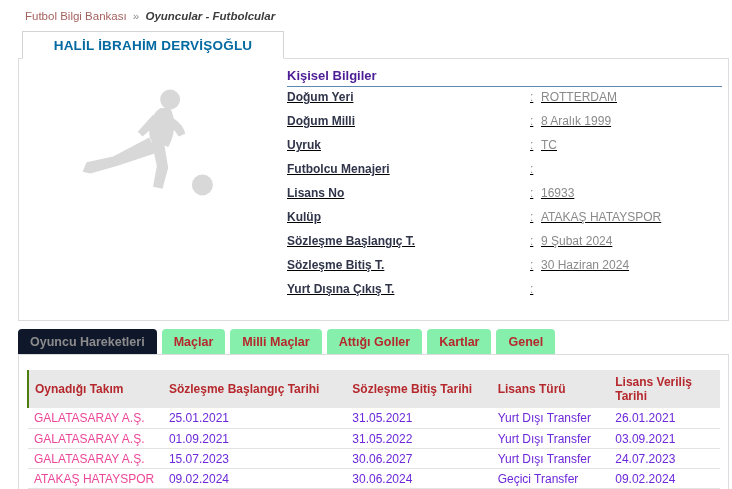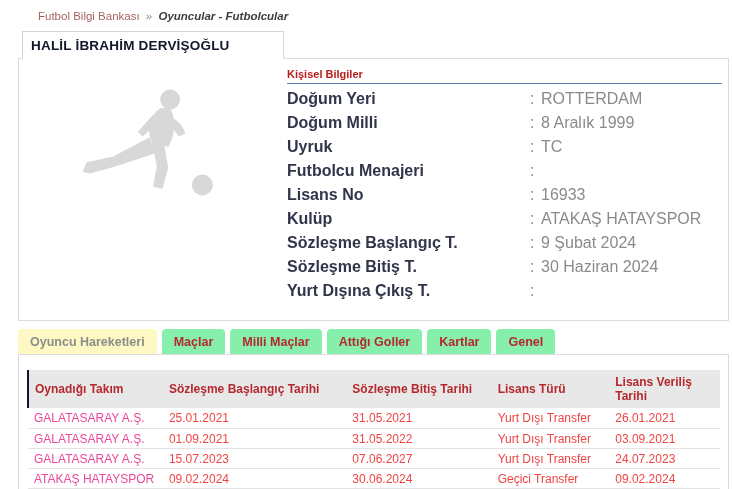--- a/index.html
+++ b/index.html
@@ -1,51 +1,51 @@
 <!DOCTYPE html>
 <html><head>
 <meta charset="utf-8">
 <style>
   * { box-sizing: border-box; margin: 0; padding: 0; }
   html, body { width: 732px; height: 489px; overflow: hidden; background: #fff;
     font-family: "Liberation Sans", sans-serif; }
 
   .breadcrumb { padding: 10px 0 9px 25px; font-size: 11.5px; }
-  .bc-root { color: #a4625f; text-decoration: none; cursor: pointer; margin-left: 13px; }
+  .bc-root { color: #a4625f; text-decoration: none; cursor: pointer; }
   .bc-sep { color: #8d8d8d; padding: 0 3px; }
   .bc-current { color: #3c3c3c; font-weight: bold; font-style: italic; }
 
   .name-tab { margin-left: 22px; width: 262px; padding: 6px 8px 5px;
     border: 1px solid #d4d4d4; border-bottom: 1px solid #fff;
-    color: #0f172a; font-weight: bold; font-size: 13.5px;
+    text-align: center; color: #0369a1; font-weight: bold; font-size: 13.5px;
     background: #fff; position: relative; z-index: 2; letter-spacing: .2px; }
 
   .panel { margin-left: 18px; width: 711px; border: 1px solid #dcdcdc; background: #fff; }
   .panel1 { display: flex; margin-top: -1px; height: 263px; }
   .photo-col { width: 268px; display: flex; justify-content: center; padding-top: 14px; }
   .info-col { flex: 1; padding: 4px 6px 8px 0; }
 
-  .section-title { color: #b91c1c; font-weight: bold; font-size: 11px;
+  .section-title { color: #4c1d95; font-weight: bold; font-size: 13px;
     padding: 5px 0 3px; border-bottom: 1px solid #5c87b0; margin-bottom: 3px; }
-  .info-row { display: flex; align-items: center; height: 24px; font-size: 16px; }
+  .info-row { display: flex; align-items: flex-start; height: 24px; font-size: 12px; text-decoration: underline; }
   .info-label { width: 243px; font-weight: bold; color: #30354a; }
   .info-colon { color: #8a8a8a; width: 11px; }
   .info-value { color: #8a8a8a; }
 
   .tabbar { display: flex; gap: 5px; margin: 8px 0 0 18px; }
   .tab { padding: 6px 12px 5px; font-size: 12.5px; font-weight: bold;
     background: #86efac; color: #b5282d; border-radius: 4px 4px 0 0; cursor: pointer; }
-  .tab.active { background: #fef9c3; color: #8c8c8c; cursor: default; }
+  .tab.active { background: #0f172a; color: #8c8c8c; cursor: default; }
 
   .panel2 { min-height: 122px; padding: 15px 8px 18px; }
   table { width: 100%; border-collapse: collapse; font-size: 12px; }
   thead th { background: #e9e8e8; color: #b5282d; text-align: left;
     font-weight: bold; padding: 5px 6px; }
-  thead th:first-child { border-left: 2px solid #0f172a; }
-  tbody td { padding: 3px 6px 2px; border-bottom: 1px solid #e3e3e3; color: #ef4444; height: 20px; }
+  thead th:first-child { border-left: 2px solid #4d7c0f; }
+  tbody td { padding: 3px 6px 2px; border-bottom: 1px solid #e3e3e3; color: #6d28d9; height: 20px; }
   td.team { color: #ec4899; cursor: pointer; }
 </style>
 </head>
 <body>
 
 <div class="breadcrumb">
   <span class="bc-root">Futbol Bilgi Bankası</span>
   <span class="bc-sep">»</span>
   <span class="bc-current">Oyuncular - Futbolcular</span>
 </div>
@@ -160,21 +160,21 @@
         <tr>
           <td class="team">GALATASARAY A.Ş.</td>
           <td>01.09.2021</td>
           <td>31.05.2022</td>
           <td>Yurt Dışı Transfer</td>
           <td>03.09.2021</td>
         </tr>
         <tr>
           <td class="team">GALATASARAY A.Ş.</td>
           <td>15.07.2023</td>
-          <td>07.06.2027</td>
+          <td>30.06.2027</td>
           <td>Yurt Dışı Transfer</td>
           <td>24.07.2023</td>
         </tr>
         <tr>
           <td class="team">ATAKAŞ HATAYSPOR</td>
           <td>09.02.2024</td>
           <td>30.06.2024</td>
           <td>Geçici Transfer</td>
           <td>09.02.2024</td>
         </tr>

